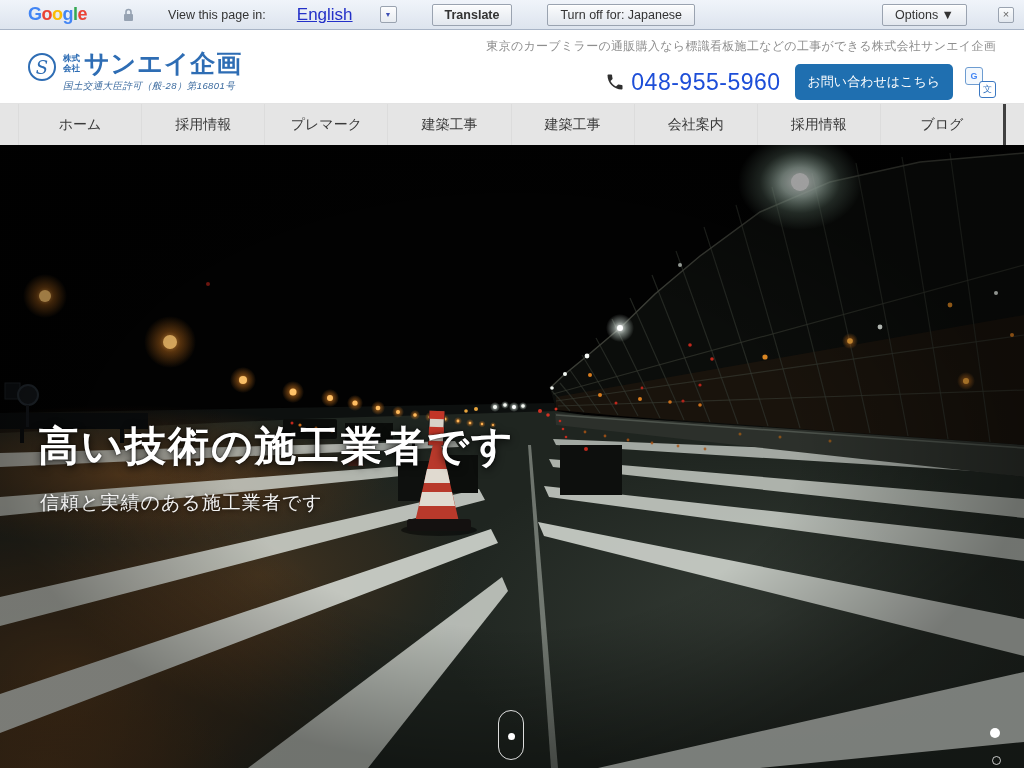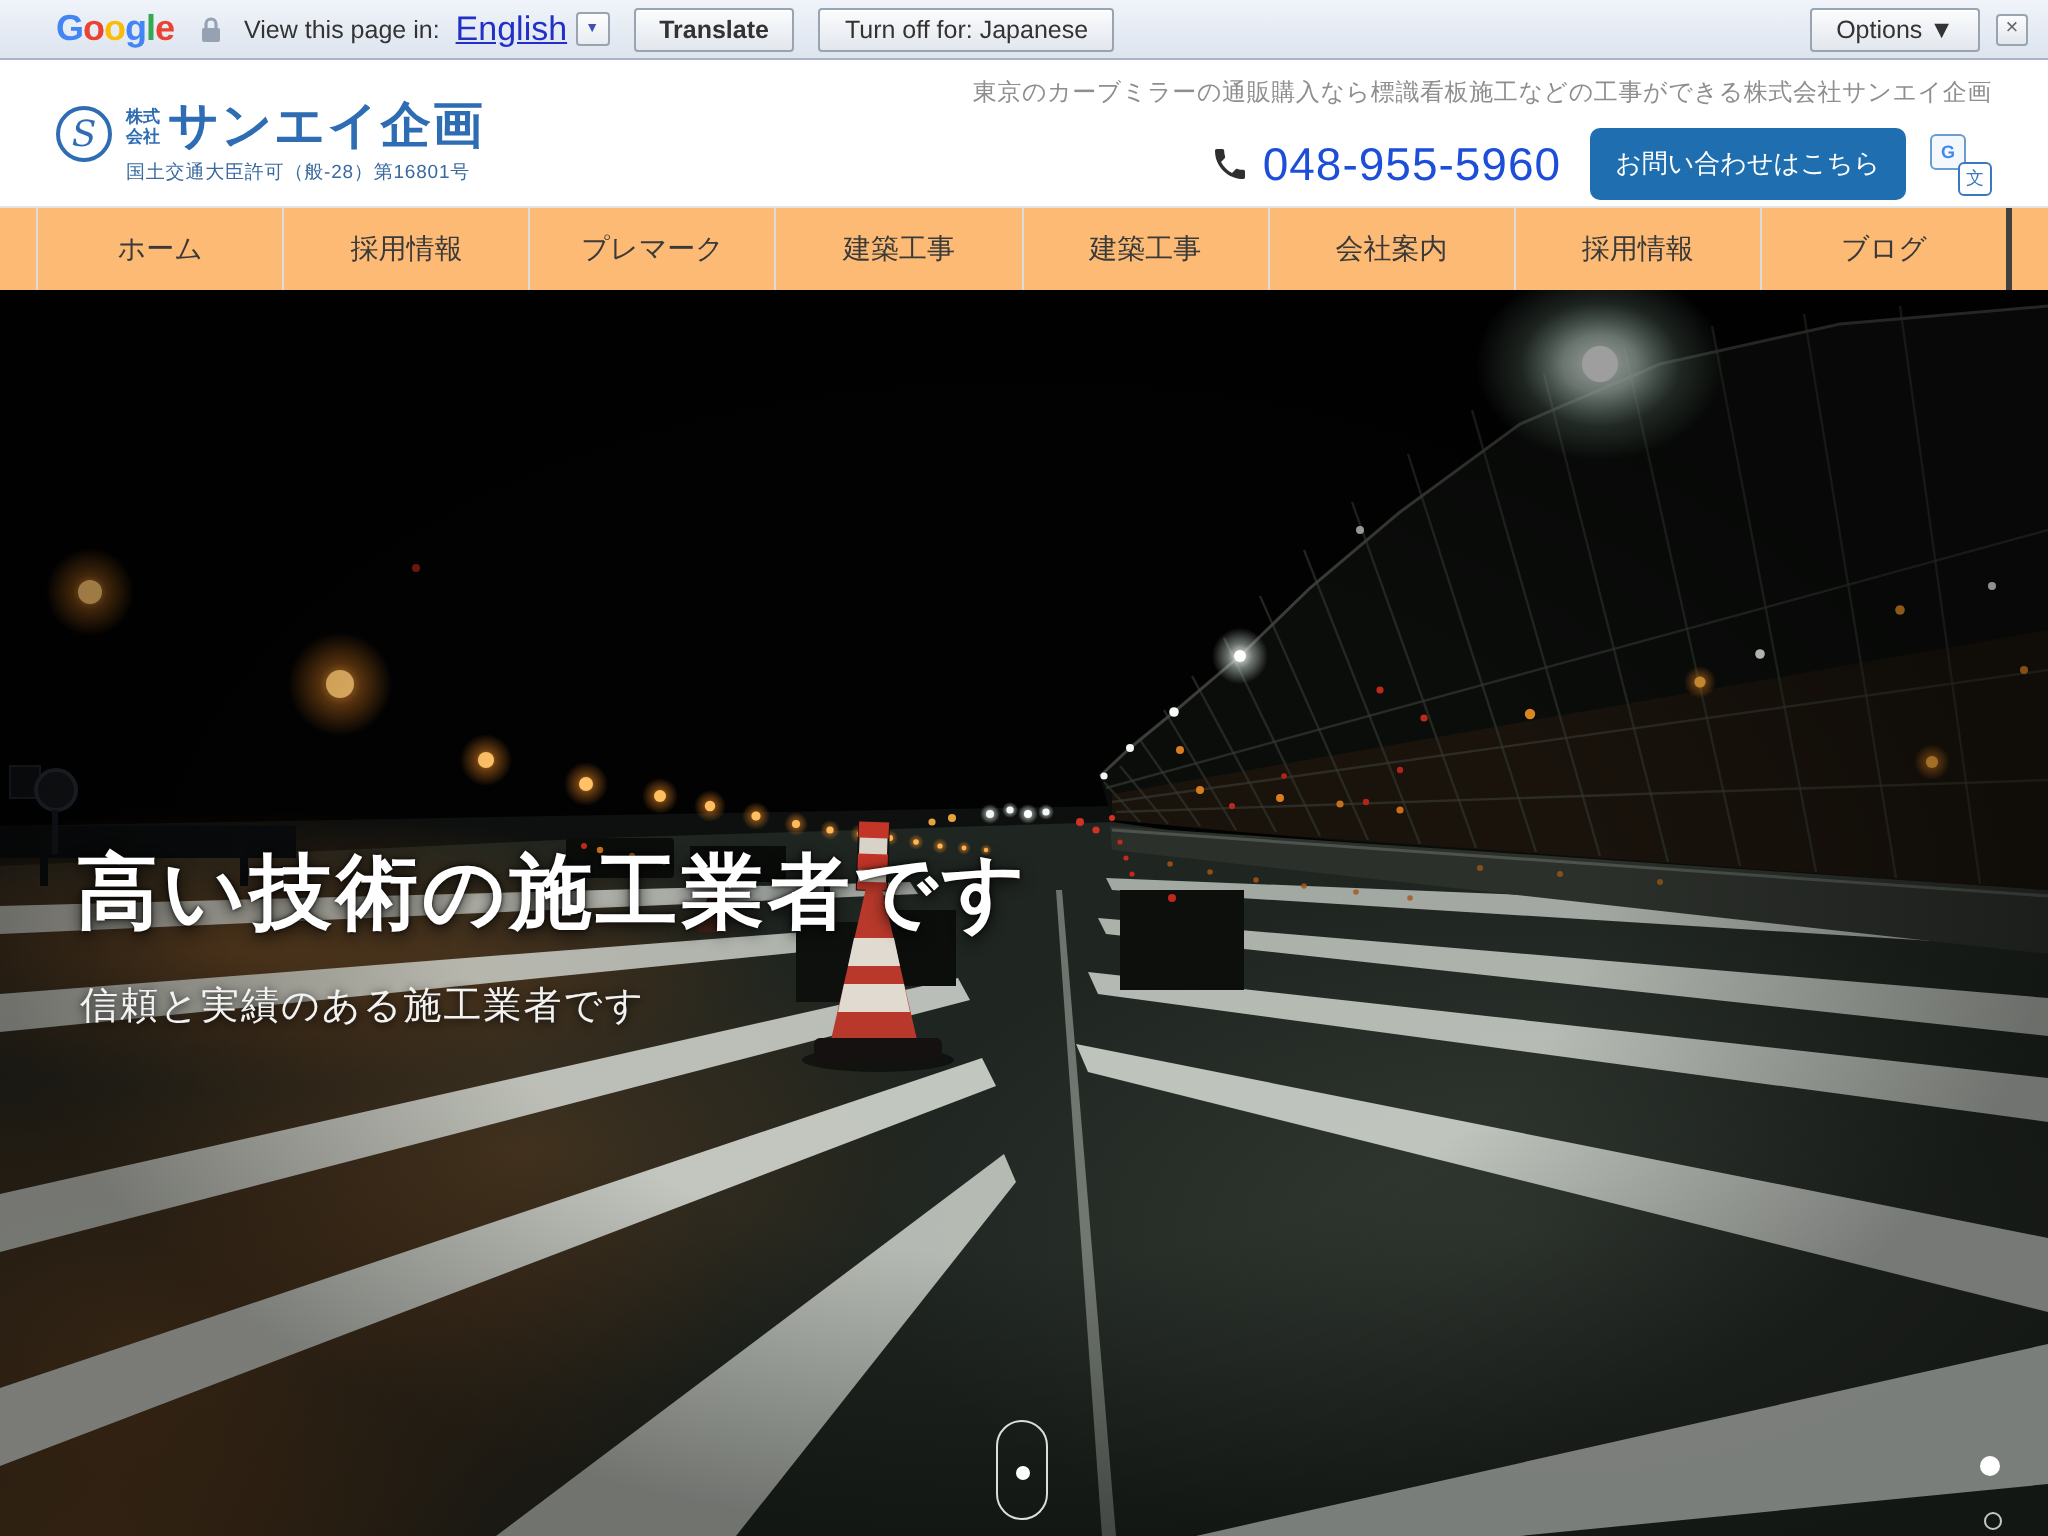--- a/index.html
+++ b/index.html
@@ -2,21 +2,21 @@
 <html><head>
 <meta charset="utf-8">
 <style>
   * { margin:0; padding:0; box-sizing:border-box; }
   html,body { width:1024px; height:768px; overflow:hidden; background:#fff;
               font-family:"Liberation Sans", sans-serif; }
 
   
   .gt-bar { height:30px; display:flex; align-items:center;
             background:linear-gradient(#f0f4fa,#dde4ee);
-            border-bottom:1px solid #a8b4c6; }
+            border-bottom:1px solid #a8b4c6;gap:23px; }
   .gt-logo { margin-left:28px; font-size:18px; font-weight:bold; letter-spacing:-0.5px; }
   .gl-blue { color:#4285F4; } .gl-red { color:#EA4335; }
   .gl-yellow { color:#FBBC05; } .gl-green { color:#34A853; }
   .gt-lock { margin-left:13px; display:inline-flex; }
   .gt-view { margin-left:11px; font-size:12.5px; color:#333; }
   .gt-lang { margin-left:8px; font-size:17px; color:#2330c8; text-decoration:underline; cursor:pointer; }
   .gt-lang-dd { margin-left:4px; width:17px; height:17px; border:1px solid #9aa3b0; border-radius:2px;
                 background:linear-gradient(#fdfdfe,#e8ecf1); font-size:7px; color:#3f51b5;
                 display:inline-flex; align-items:center; justify-content:center; cursor:pointer; }
   .gt-btn { margin-left:12px; font-size:12.5px; color:#333; padding:3px 12px;
@@ -32,38 +32,38 @@
   .site-header { height:74px; background:#fff; border-bottom:1px solid #e3e3e3;
                  display:flex; justify-content:space-between; padding:0 28px; }
   .logo { display:flex; align-items:flex-start; margin-top:21px; cursor:pointer; }
   .logo-circle { width:28px; height:28px; border:2px solid #2e6db4; border-radius:50%;
                  color:#2e6db4; font-family:"DejaVu Serif", serif; font-size:18px; font-style:italic;
                  display:flex; align-items:center; justify-content:center; margin-top:2px; }
   .logo-text { margin-left:7px; }
   .logo-row { display:flex; align-items:center; }
   .logo-prefix { font-size:8.5px; font-weight:bold; color:#2e6db4; line-height:1.15; margin-right:4px; }
   .logo-name { font-size:25px; font-weight:bold; color:#2e6db4; letter-spacing:1px; line-height:1; }
-  .logo-license { font-size:9.5px; color:#39699e; letter-spacing:0.4px; margin-top:4px; }
+  .logo-license { font-size:9.5px; color:#39699e; letter-spacing:0.4px; margin-top:4px;font-style:italic; }
   .header-right { display:flex; flex-direction:column; align-items:flex-end; padding-top:8px; }
   .tagline { font-size:12px; color:#8e8e8e; letter-spacing:0.3px; }
   .contact-row { display:flex; align-items:center; margin-top:9px; }
   .phone-icon { display:inline-flex; margin-right:6px; }
   .phone-number { font-size:23px; color:#1d4ed8; letter-spacing:0.5px; }
   .contact-btn { margin-left:14px; background:#1f6fb0; color:#fff; font-size:13px;
                  padding:9px 13px; border-radius:5px; border:none; cursor:pointer; }
   .tr-badge { position:relative; width:31px; height:31px; margin-left:12px; cursor:pointer; }
   .tr-badge .back { position:absolute; left:0; top:0; width:18px; height:18px; border:1.5px solid #6d9cd1;
                     border-radius:3px; background:#f3f8fd; font-size:9px; font-weight:bold; color:#4285F4;
                     display:flex; align-items:center; justify-content:center; }
   .tr-badge .front { position:absolute; right:0; bottom:0; width:17px; height:17px; border:1.5px solid #3b78c2;
                      border-radius:3px; background:#fff; font-size:9px; color:#3b78c2;
                      display:flex; align-items:center; justify-content:center; }
 
   
-  .main-nav { height:41px; background:#fdba74; }
+  .main-nav { height:41px; background:#e5e5e5; }
   .main-nav ul { list-style:none; display:flex; height:100%; margin:0 18px; }
   .main-nav li { flex:1; display:flex; align-items:center; justify-content:center;
                  font-size:14px; color:#3a3a3a; border-left:1px solid #dcdcdc; cursor:pointer; }
   .main-nav li:last-child { border-right:3px solid #404040; }
 
   
   .hero { position:relative; width:1024px; height:623px; background:#000; overflow:hidden; }
   .hero svg.scene { position:absolute; inset:0; display:block; }
   .hero-title { position:absolute; left:38px; top:274px; color:#fff; font-size:41px; font-weight:600;
                 letter-spacing:2px; text-shadow:0 2px 8px rgba(0,0,0,.8), 0 0 2px rgba(0,0,0,.9); }

